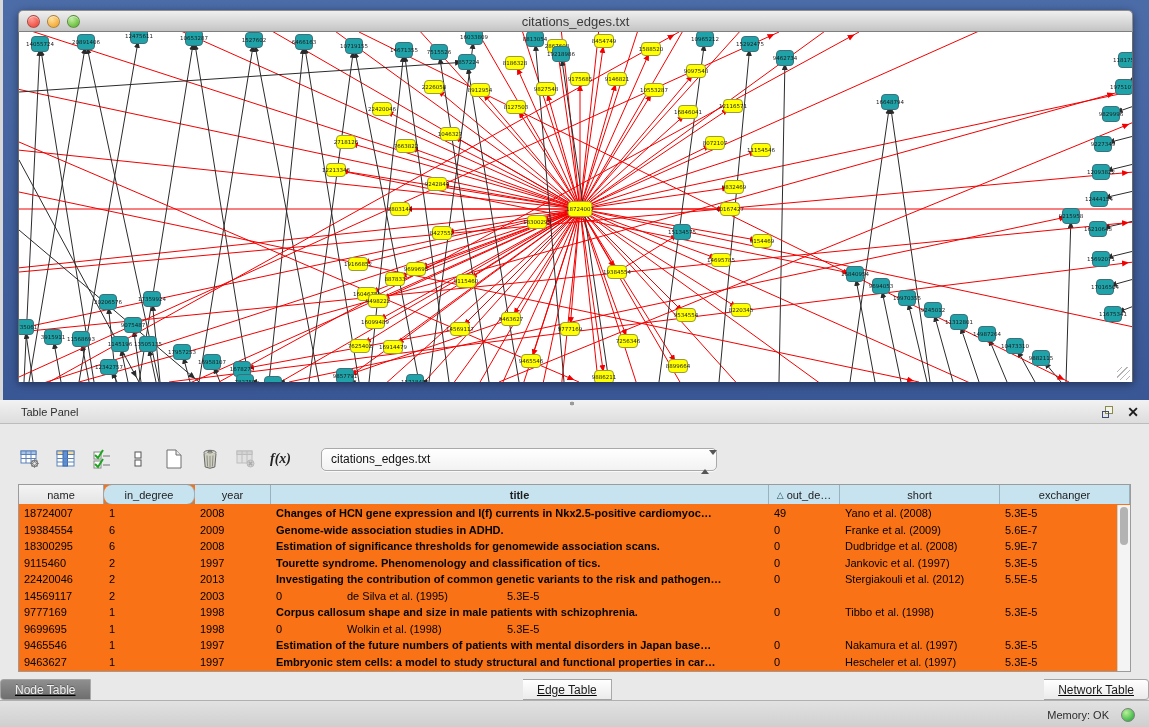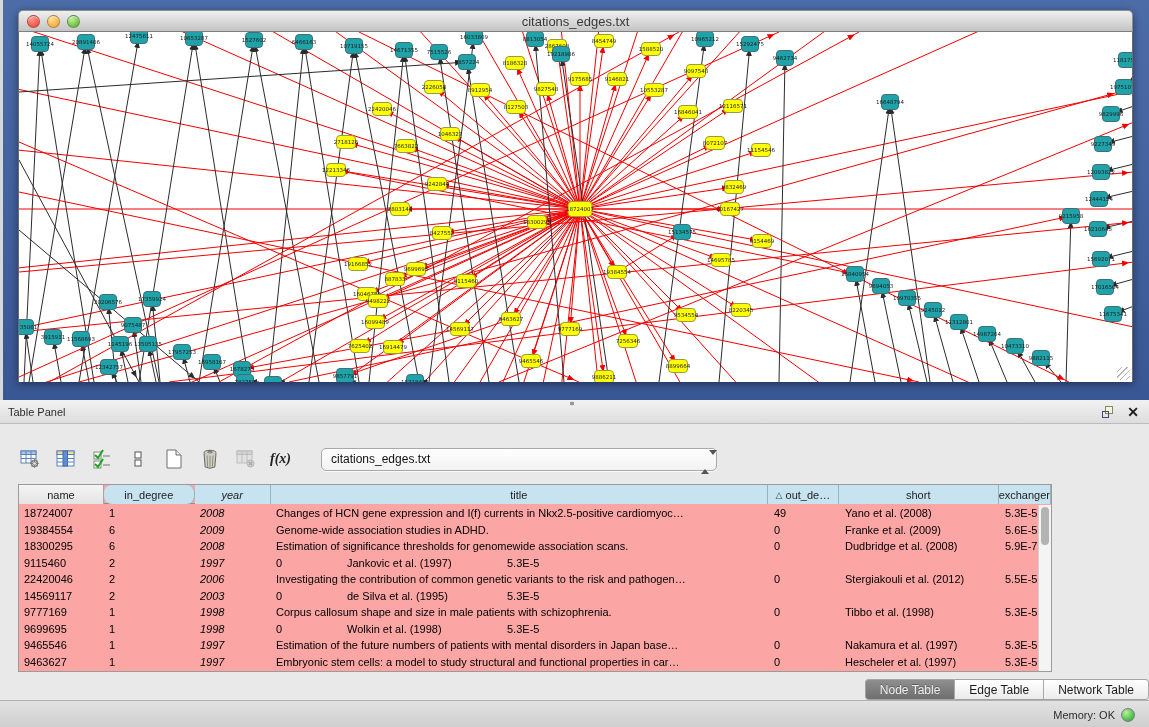--- a/index.html
+++ b/index.html
@@ -27,21 +27,21 @@
     border-left:1px solid #6b6b6b; border-right:1px solid #6b6b6b; overflow:hidden; }
   .canvas svg { position:absolute; left:0; top:0; }
   .resize-grip { position:absolute; right:2px; bottom:2px; width:13px; height:13px;
     background:repeating-linear-gradient(135deg, transparent 0 3px, #b5b5b5 3px 4px); }
   .net-label { font-size:5.5px; fill:#1b1b1b; text-anchor:middle; font-family:"DejaVu Sans",sans-serif; }
 
   
   .table-panel { position:absolute; left:0; top:400px; width:1149px; height:300px; background:#e9e9e9; }
   .panel-header { position:absolute; top:0; left:0; right:0; height:24px;
     background:linear-gradient(180deg,#f2f2f2,#dddddd); border-bottom:1px solid #bcbcbc;
-    font-size:11px; color:#2e2e2e; line-height:24px; padding-left:8px; }
+    font-size:11px; color:#2e2e2e; line-height:24px; padding-left:21px; }
   .splitter-dot { position:absolute; left:568px; top:1px; width:8px; height:5px;
     background:radial-gradient(circle,#9a9a9a 0 40%,transparent 45%); }
   .ph-icons { position:absolute; right:10px; top:0; height:24px; display:flex; align-items:center; gap:12px; }
   .float-ic { position:relative; width:13px; height:13px; }
   .float-ic .sq1 { position:absolute; left:3px; top:0; width:8px; height:8px; border:1px solid #8a8a4a; background:#f4f4e8; }
   .float-ic .sq2 { position:absolute; left:0; top:5px; width:7px; height:7px; border:1px solid #3c4a78; }
   .close-ic { font-size:14px; font-weight:bold; color:#1c1c1c; line-height:14px; cursor:default; }
 
   .toolbar { position:absolute; top:40px; left:18px; right:18px; height:38px; display:flex; align-items:center; }
   .tool { margin-right:12px; display:flex; align-items:center; justify-content:center; width:24px; height:24px; }
@@ -49,44 +49,44 @@
   .fx { font-family:"Liberation Serif",serif; font-style:italic; font-weight:bold; font-size:14px; color:#222; width:auto; }
   .dd { margin-left:18px; width:396px; height:23px; background:linear-gradient(180deg,#ffffff,#f2f2f2);
     border:1px solid #a9a9a9; border-radius:5px; position:relative; font-size:12px; color:#111;
     line-height:21px; padding-left:9px; box-shadow:0 1px 0 rgba(255,255,255,.7); }
   .dd .arrows { position:absolute; right:6px; top:3px; width:9px; height:16px; }
   .dd .arrows .up { width:0; height:0; border-left:4px solid transparent; border-right:4px solid transparent;
     border-bottom:5px solid #555; margin-bottom:3px; }
   .dd .arrows .dn { width:0; height:0; border-left:4px solid transparent; border-right:4px solid transparent;
     border-top:5px solid #555; }
 
-  .table-frame { position:absolute; top:84px; left:18px; width:1034px; height:188px;
-    background:#fca5a5; border:1px solid #9b9b9b; overflow:hidden; }
+  .table-frame { position:absolute; top:84px; left:18px; width:1113px; height:188px;
+    background:#f97316; border:1px solid #9b9b9b; overflow:hidden; }
   .thead { display:flex; height:19px; border-bottom:1px solid #8e8e8e; }
   .th { background:#c7e3ef; border-right:1px solid #9ab2bd; font-size:11px; color:#1d1d1d;
     display:flex; align-items:center; justify-content:center; height:19px; }
   .th.first { background:linear-gradient(180deg,#f4f4f4,#e4e4e4); border-right:1px solid #a5a5a5; }
   .sort-tri { font-size:9px; color:#22535f; margin-right:3px; }
   .tbody { position:absolute; top:20px; left:0; right:13px; bottom:0; }
   .tr { display:flex; height:16.5px; line-height:16.5px; font-size:11px; color:#000; }
   .td { padding-left:5px; overflow:hidden; white-space:nowrap; }
-  .c0{width:85px;} .c1{width:91px;border-radius:8px;} .c2{width:76px;font-style:italic;} .c3{width:498px;} .c4{width:71px;} .c5{width:160px;} .c6{flex:1;}
+  .c0{width:85px;} .c1{width:91px;border-radius:8px;} .c2{width:76px;} .c3{width:498px;font-weight:bold;} .c4{width:71px;} .c5{width:160px;} .c6{flex:1;}
   .vscroll { position:absolute; top:20px; right:0; bottom:0; width:13px; background:#f4f4f4; border-left:1px solid #d0d0d0; }
   .vthumb { position:absolute; top:2px; left:2px; width:8px; height:38px; border-radius:4px; background:#b3b3b3; }
 
-  .tabs { position:absolute; top:279px; left:0; right:0; display:flex; justify-content:flex-end; }
+  .tabs { position:absolute; top:279px; left:0; right:0; display:flex; justify-content:space-between;text-decoration:underline; }
   .seg { height:21px; line-height:20px; font-size:12px; padding:0 14px; background:linear-gradient(180deg,#ffffff,#ebebeb);
     border-top:1px solid #a3a3a3; border-bottom:1px solid #a3a3a3; border-right:1px solid #a9a9a9; color:#1b1b1b; }
   .seg.first { border-left:1px solid #a3a3a3; border-radius:4px 0 0 4px; }
   .seg.last { border-radius:0 4px 4px 0; }
   .seg.selected { background:linear-gradient(180deg,#8f8f8f,#6e6e6e); color:#efefef; text-shadow:0 -1px 0 rgba(0,0,0,.3); }
 
   .statusbar { position:absolute; left:0; top:700px; width:1149px; height:27px;
     background:linear-gradient(180deg,#e2e2e2,#cfcfcf); border-top:1px solid #b0b0b0; }
-  .mem { position:absolute; right:14px; top:0; height:27px; display:flex; align-items:center; gap:6px;
+  .mem { position:absolute; right:14px; top:0; height:27px; display:flex; align-items:center; gap:12px;
     font-size:11px; color:#2c2c2c; }
   .led { width:14px; height:14px; border-radius:50%; border:1px solid #7d7d7d;
     background:radial-gradient(circle at 35% 30%,#b9f09a,#3cb844 75%); }
 </style>
 </head>
 <body>
 
 <div class="desktop">
   <div class="desktop-left-strip"></div>
 
@@ -796,43 +796,44 @@
             <div class="td c5">Yano et al. (2008)</div>
             <div class="td c6">5.3E-5</div>
           </div>
           <div class="tr">
             <div class="td c0">19384554</div>
             <div class="td c1">6</div>
             <div class="td c2">2009</div>
             <div class="td c3">Genome-wide association studies in ADHD.</div>
             <div class="td c4">0</div>
             <div class="td c5">Franke et al. (2009)</div>
-            <div class="td c6">5.6E-5</div>
+            <div class="td c6">5.6E-7</div>
           </div>
           <div class="tr">
             <div class="td c0">18300295</div>
             <div class="td c1">6</div>
             <div class="td c2">2008</div>
             <div class="td c3">Estimation of significance thresholds for genomewide association scans.</div>
             <div class="td c4">0</div>
             <div class="td c5">Dudbridge et al. (2008)</div>
             <div class="td c6">5.9E-7</div>
           </div>
           <div class="tr">
             <div class="td c0">9115460</div>
             <div class="td c1">2</div>
             <div class="td c2">1997</div>
+            <div class="td c3">Tourette syndrome. Phenomenology and classification of tics.</div>
             <div class="td c4">0</div>
             <div class="td c5">Jankovic et al. (1997)</div>
             <div class="td c6">5.3E-5</div>
           </div>
           <div class="tr">
             <div class="td c0">22420046</div>
             <div class="td c1">2</div>
-            <div class="td c2">2006</div>
+            <div class="td c2">2013</div>
             <div class="td c3">Investigating the contribution of common genetic variants to the risk and pathogen…</div>
             <div class="td c4">0</div>
             <div class="td c5">Stergiakouli et al. (2012)</div>
             <div class="td c6">5.5E-5</div>
           </div>
           <div class="tr">
             <div class="td c0">14569117</div>
             <div class="td c1">2</div>
             <div class="td c2">2003</div>
             <div class="td c4">0</div>

